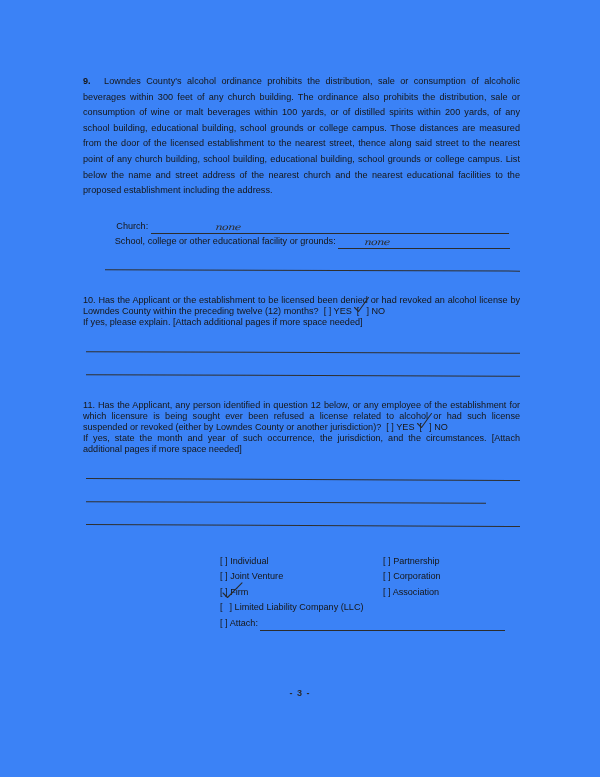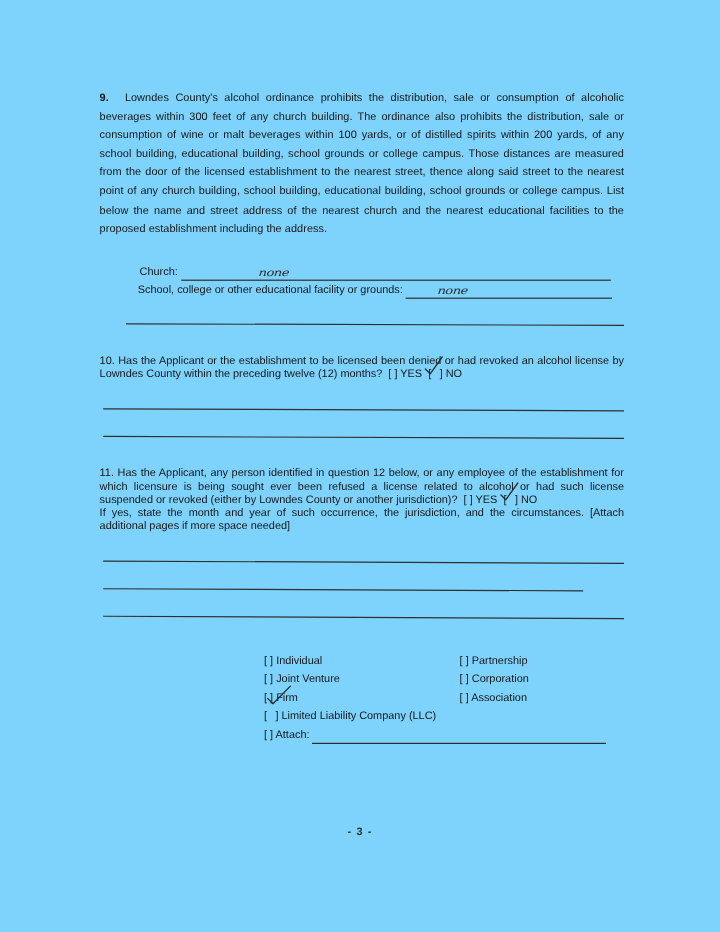--- a/index.html
+++ b/index.html
@@ -12,21 +12,21 @@
     width: 600px;
     height: 777px;
     font-family: "Liberation Sans", sans-serif;
     color: #1c1c1c;
     position: relative;
     overflow: hidden;
   }
   .page {
     position: absolute;
     inset: 0;
-    background: #7dd3fc;
+    background: #3b82f6;
   }
   .content {
     position: absolute;
     left: 83px;
     top: 74px;
     width: 437px;
   }
 
   
   .para {
@@ -176,20 +176,21 @@
         <span>YES</span>
       </span>
       <span class="cbox">
         &nbsp;<span>[</span><span style="margin-left:7px;">]</span>
         <svg class="checkmark" width="20" height="22" viewBox="0 0 20 22" style="left:-1px; top:-9px;">
           <path d="M1.5 10.5 L5.5 14.5 L15.5 0.5" fill="none" stroke="#2b2b2b" stroke-width="1.1" stroke-linecap="round" stroke-linejoin="round"></path>
         </svg>
         <span>NO</span>
       </span>
       <br>
+      <span>If yes, please explain.  [Attach additional pages if more space needed]</span>
     </div>
 
     <div class="blankline" style="margin-top:24px; margin-left:3px; width:434px; transform:rotate(0.22deg);"></div>
     <div class="blankline" style="margin-top:22px; margin-left:3px; width:434px; transform:rotate(0.22deg);"></div>
 
     <div class="qblock" style="margin-top:24px; width:437px;">
       <span class="num">11.</span>
       <span>Has the Applicant, any person identified in question 12 below, or any employee of the establishment for which licensure is being sought ever been refused a license related to alcohol or had such license suspended or revoked (either by Lowndes County or another jurisdiction)?</span>
       <span class="cbox">
         &nbsp;<span>[ ]</span>

